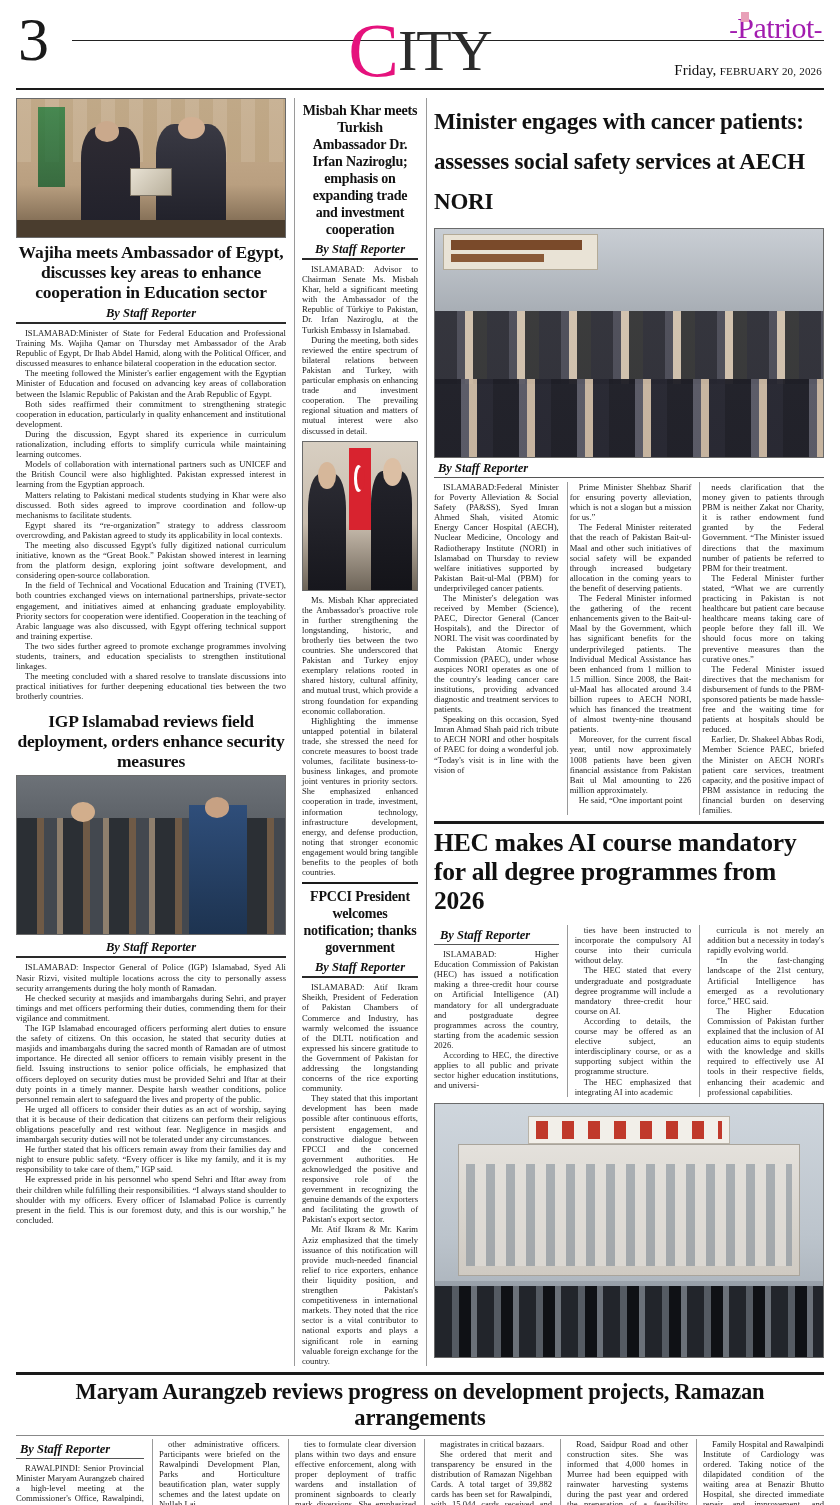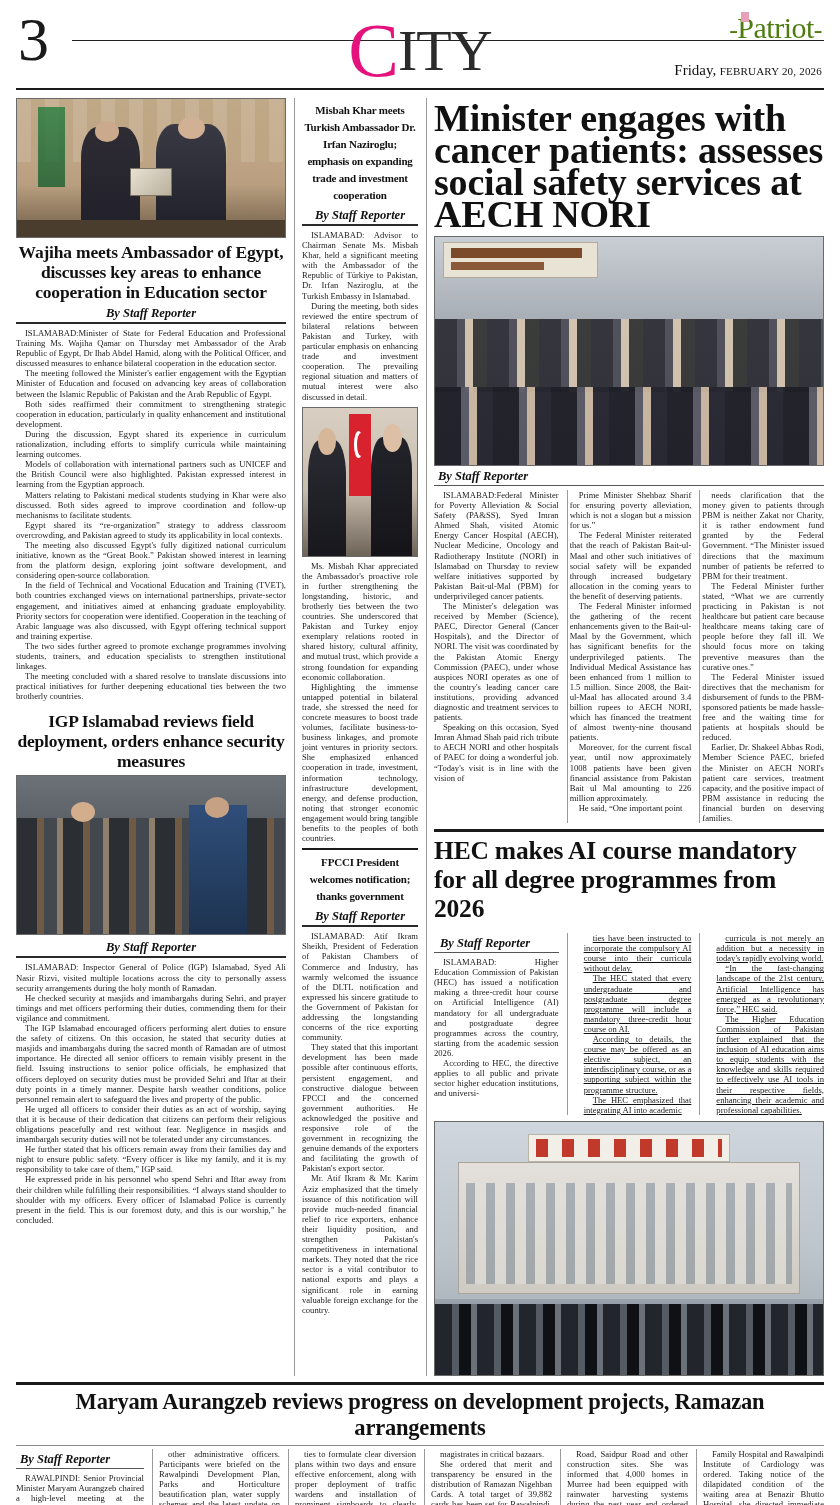--- a/index.html
+++ b/index.html
@@ -63,21 +63,21 @@
     vertical-align: -6px;
   }
   .brand {
     position: absolute;
     right: 18px;
     top: 12px;
     font-size: 30px;
     line-height: 32px;
     font-weight: 400;
     font-family: "Liberation Serif", serif;
-    color: #4d7c0f;
+    color: #a21caf;
     letter-spacing: -0.5px;
   }
   .brand .flagtick {
     display: inline-block;
     width: 8px; height: 10px;
     background: #e8a0b8;
     position: relative;
     top: -16px; left: 12px;
     margin-right: -8px;
     font-size: 0;
@@ -119,22 +119,22 @@
   
   h1.hl {
     font-family: "Liberation Serif", serif;
     font-weight: 700;
     text-align: center;
     margin: 4px 0 4px 0;
     color: #111;
     letter-spacing: -0.2px;
   }
   .hl-lg { font-size: 17.5px; line-height: 20px; }
-  .hl-md { font-size: 11px; line-height: 17px; }
-  .hl-xl { font-size: 38px; line-height: 32px; }
+  .hl-md { font-size: 14px; line-height: 17px; }
+  .hl-xl { font-size: 23px; line-height: 40px; }
   .hl-huge { font-size: 25.5px; line-height: 29px; }
   .hl-bottom { font-size: 22.5px; line-height: 26px; }
 
   .byline {
     text-align: center;
     font-style: italic;
     font-weight: 700;
     font-size: 12.5px;
     line-height: 14px;
     margin: 3px 0 2px 0;
@@ -252,21 +252,21 @@
     grid-template-columns: 1fr 1fr 1fr;
     column-gap: 8px;
   }
   .midgrid > div + div { border-left:1px solid #9a9a9a; padding-left:2px; }
 
   .hecgrid {
     display:grid;
     grid-template-columns: 1fr 1fr 1fr;
     column-gap: 8px;
   }
-  .hecgrid > div + div { border-left:1px solid #9a9a9a; padding-left:16px;text-decoration:underline; }
+  .hecgrid > div + div { border-left:1px solid #9a9a9a; padding-left:7px; }
 
   .bottomgrid {
     display:grid;
     grid-template-columns: repeat(6, 1fr);
     column-gap: 8px;
   }
   .bottomgrid > div + div { border-left:1px solid #9a9a9a; padding-left:6px; }
 
   .right-block { }
   .spacer6 { height:6px; }

